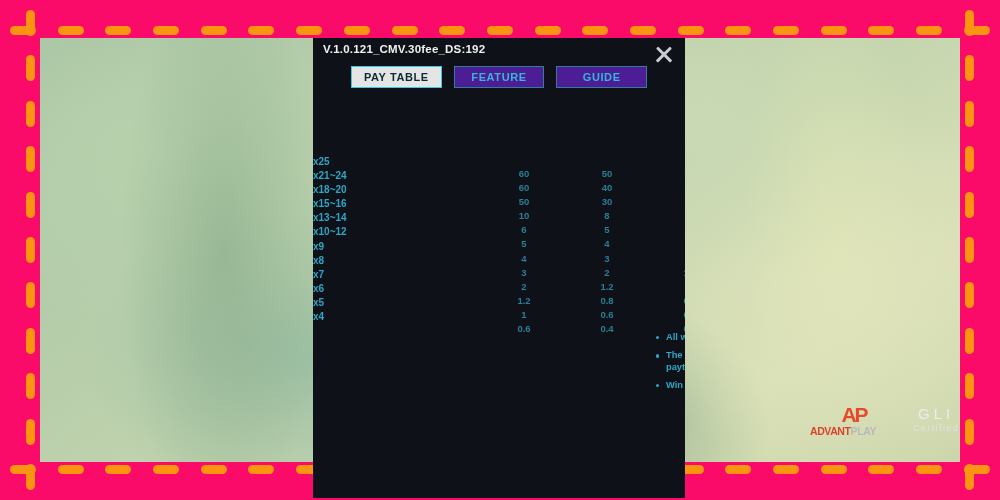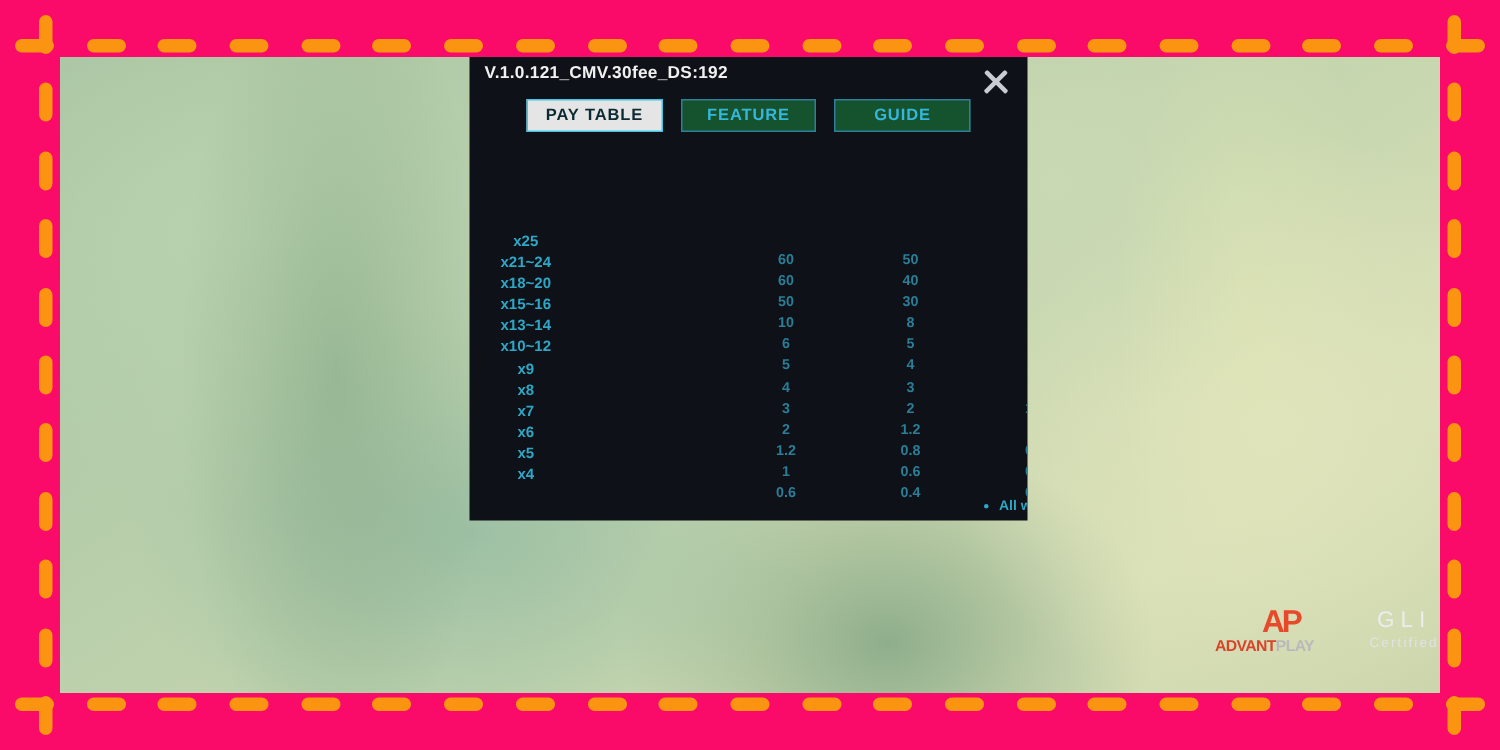--- a/index.html
+++ b/index.html
@@ -37,21 +37,21 @@
   #game:before{
     content:"";position:absolute;inset:0;
     background:
       radial-gradient(ellipse 150px 400px at 20% 50%, rgba(110,150,115,0.40) 0%, rgba(110,150,115,0) 70%),
       radial-gradient(ellipse 120px 320px at 86% 40%, rgba(225,230,180,0.45) 0%, rgba(225,230,180,0) 72%),
       radial-gradient(ellipse 200px 120px at 50% 8%, rgba(120,150,110,0.35) 0%, rgba(120,150,110,0) 75%);
   }
 
   
   #panel{
-    position:absolute;left:313px;top:38px;width:372px;height:309px;
+    position:absolute;left:313px;top:38px;width:372px;height:460px;
     background:#0e1117;
     color:#2aa7c9;
     overflow:hidden;
   }
   #panel-title{
     position:absolute;left:10px;top:5px;
     font-size:11.5px;font-weight:bold;color:#f0f0f0;
     letter-spacing:0.2px;white-space:nowrap;
   }
   #close-btn{
@@ -66,35 +66,35 @@
   #close-btn:after{transform:rotate(-45deg);}
 
   
   #tabs{
     position:absolute;left:38px;top:28px;width:296px;height:20px;
     display:flex;gap:12px;
   }
   .tab{
     flex:1;height:20px;display:flex;align-items:center;justify-content:center;
     font-size:11px;font-weight:bold;letter-spacing:0.6px;
-    border:1px solid #2f7f9c;background:#14532d;color:#35b6da;
+    border:1px solid #2f7f9c;background:#4c1d95;color:#35b6da;
     cursor:pointer;
   }
   .tab.active{background:#e5e5e5;color:#0d2a33;border-color:#3fc8e6;}
 
   
   #symbols{
     position:absolute;left:383px;top:83px;width:0;
   }
 
   
   #paytable{position:absolute;left:0;top:118px;width:372px;}
   .ptrow{position:relative;height:14.1px;}
   .ptlabel{
-    position:absolute;left:0;width:75px;text-align:center;
+    position:absolute;left:0;width:75px;text-align:left;
     font-size:10px;font-weight:bold;color:#2ea7c6;
   }
   .ptval{
     position:absolute;width:56px;text-align:center;
     font-size:9.5px;font-weight:bold;color:#2a7e97;margin-top:12px;
   }
   .c0{left:183px;} .c1{left:266px;} .c2{left:349px;}
 
   
   #bullets{position:absolute;left:342px;top:294px;width:320px;}

